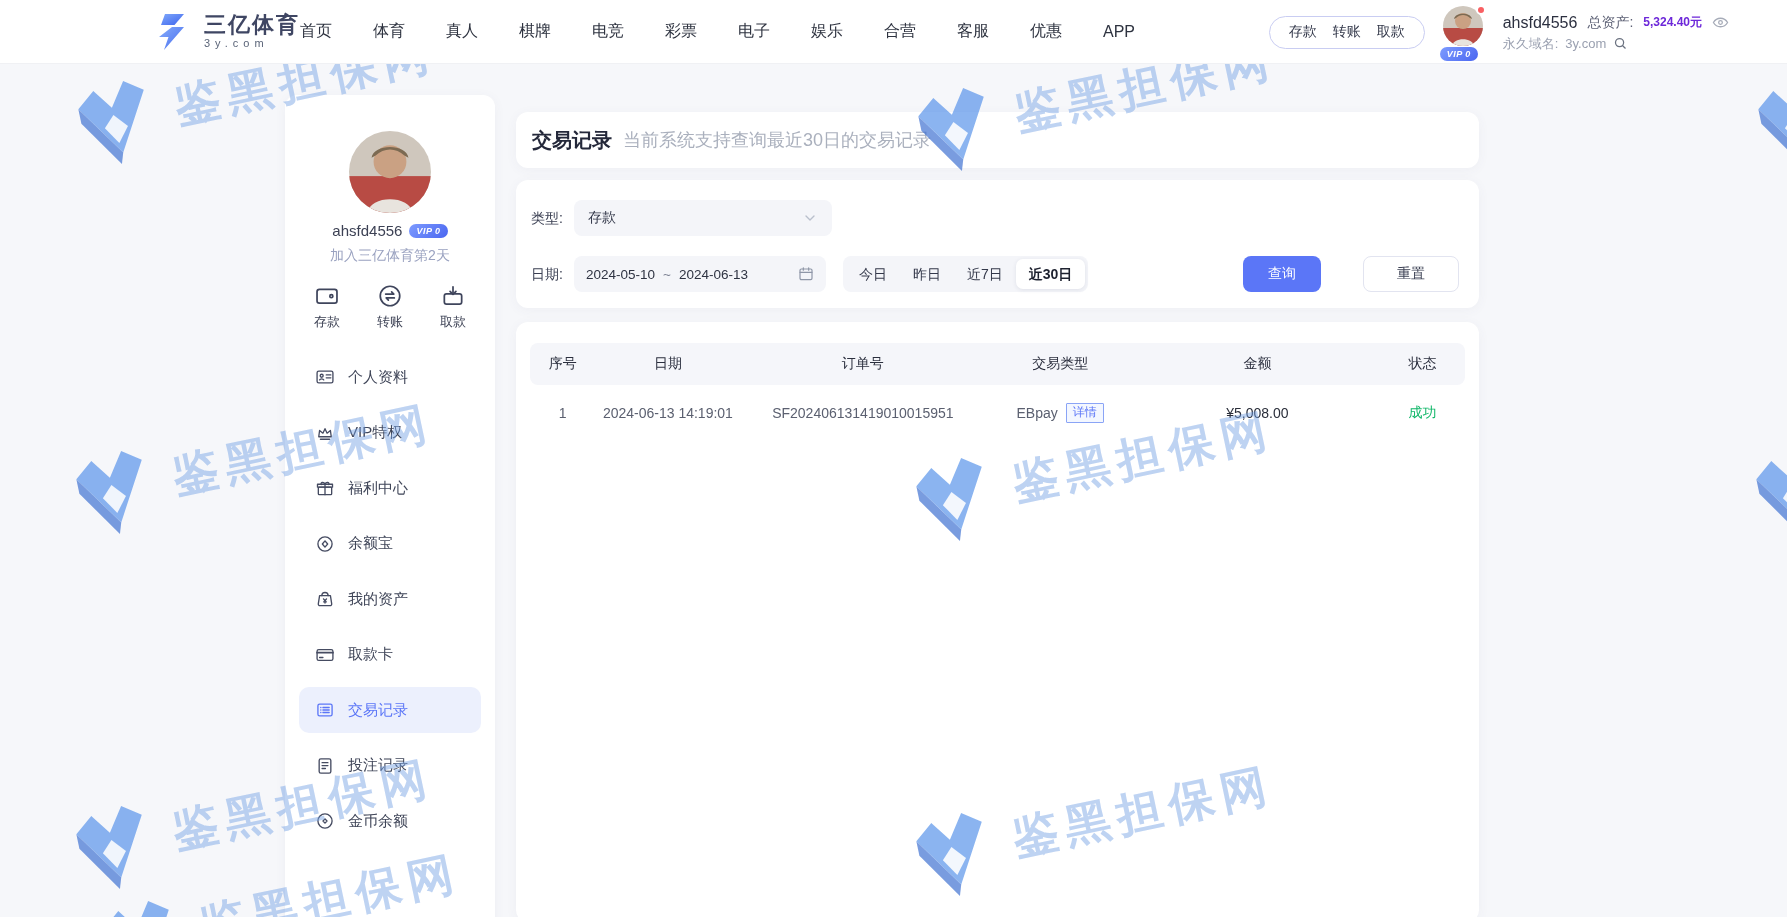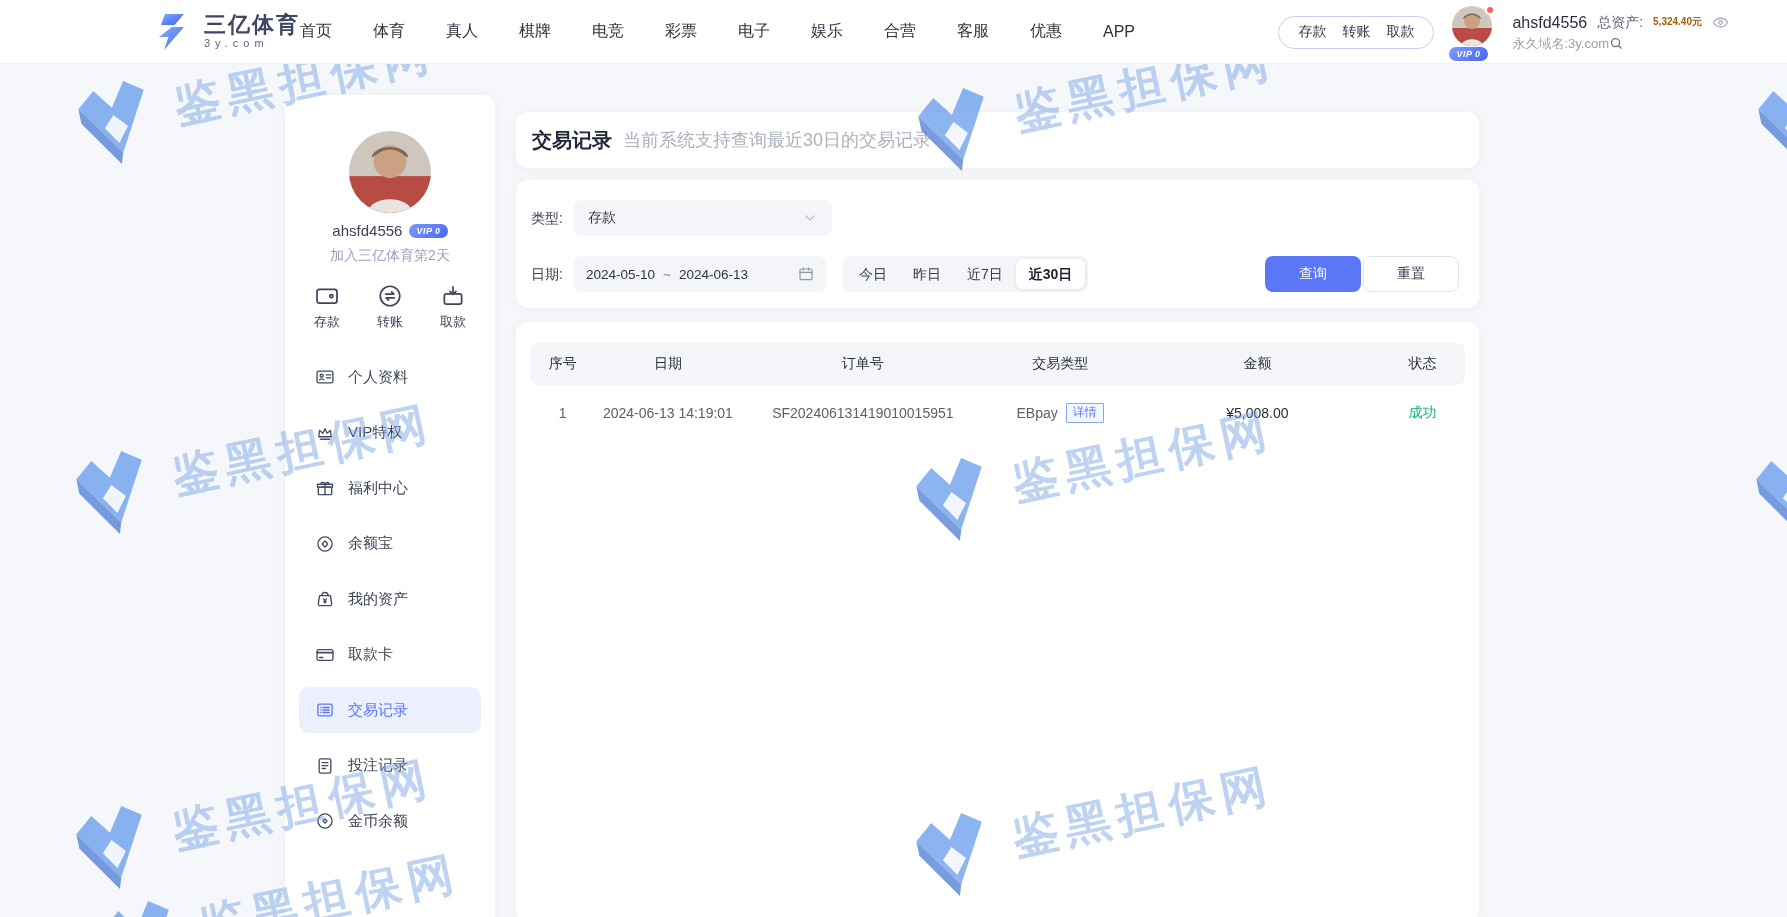--- a/index.html
+++ b/index.html
@@ -25,22 +25,22 @@
   .hdr-dot{position:absolute;top:-1px;right:-1px;width:10px;height:10px;border-radius:50%;
            background:#f95f62;border:2px solid #fff}
   .vip-badge{display:inline-block;background:linear-gradient(135deg,#7d9bff,#4a66f0);color:#fff;
              font-size:9px;font-weight:bold;font-style:italic;border-radius:8px;padding:2px 7px;
              letter-spacing:.5px;white-space:nowrap}
   .hdr-vip{position:absolute;left:-3px;bottom:-3px}
   .hdr-info{display:flex;flex-direction:column;gap:4px;line-height:1.2}
   .hdr-line1{display:flex;align-items:center;gap:10px}
   .hdr-name{font-size:16px;color:#2c3040;font-weight:500}
   .assets-label{font-size:14px;color:#5d6175}
-  .assets-value{font-size:10px;font-weight:bold;color:#a16207}
-  .hdr-line2{display:flex;align-items:center;gap:0;font-size:13px;color:#9aa0b0}
+  .assets-value{font-size:12px;font-weight:bold;color:#6d28d9}
+  .hdr-line2{display:flex;align-items:center;gap:7px;font-size:13px;color:#9aa0b0}
   .icon-btn{cursor:pointer;display:inline-flex;align-items:center}
 
   
   .card{position:absolute;background:#fff;border-radius:12px;box-shadow:0 2px 12px rgba(70,80,120,.05);z-index:1}
 
   
   .sidebar{left:285px;top:95px;width:210px;height:840px;border-radius:12px 12px 0 0}
   .sb-avatar{position:absolute;left:64px;top:36px;width:82px;height:82px;border-radius:50%;overflow:hidden;cursor:pointer}
   .sb-name-row{position:absolute;left:0;top:127px;width:100%;display:flex;justify-content:center;
                align-items:center;gap:7px}
@@ -69,21 +69,21 @@
   .date-box{position:absolute;left:58px;top:76px;width:252px;height:36px;background:#f4f5f9;border-radius:8px;
             display:flex;align-items:center;gap:8px;padding:0 12px;cursor:pointer;font-size:13.5px;color:#2e3342}
   .date-sep{color:#7b8092}
   .date-box .cal{margin-left:auto}
   .segment{position:absolute;left:327px;top:76px;height:36px;background:#f4f5f9;border-radius:8px;
            display:flex;align-items:center;padding:0 3px}
   .seg-item{font-size:14px;color:#33384a;padding:0 13px;height:30px;line-height:30px;cursor:pointer;border-radius:7px}
   .seg-item.active{background:#fff;font-weight:bold;color:#1e2230;box-shadow:0 1px 4px rgba(40,50,90,.10)}
   .btn{position:absolute;top:76px;height:36px;border-radius:8px;font-size:14px;display:flex;
        align-items:center;justify-content:center;cursor:pointer}
-  .btn-primary{left:749px;width:96px;background:#5b76f7;color:#fff}
+  .btn-primary{left:727px;width:78px;background:#5b76f7;color:#fff}
   .btn-ghost{left:847px;width:96px;background:#fff;border:1px solid #e2e4f0;color:#3a3f52}
 
   .table-card{left:516px;top:322px;width:963px;height:600px;padding:21px 14px 0}
   .thead{display:flex;align-items:center;height:42px;background:#f5f6fa;border-radius:8px}
   .trow{display:flex;align-items:center;height:56px}
   .tc{text-align:center;font-size:14px}
   .c1{width:7%}.c2{width:15.5%}.c3{width:26.2%}.c4{width:16%}.c5{width:26.2%}.c6{width:9.1%}
   .thead .tc{color:#2b2f3e;font-weight:500}
   .trow .tc{color:#5b6070}
   .cell-type{display:flex;align-items:center;justify-content:center;gap:8px}

